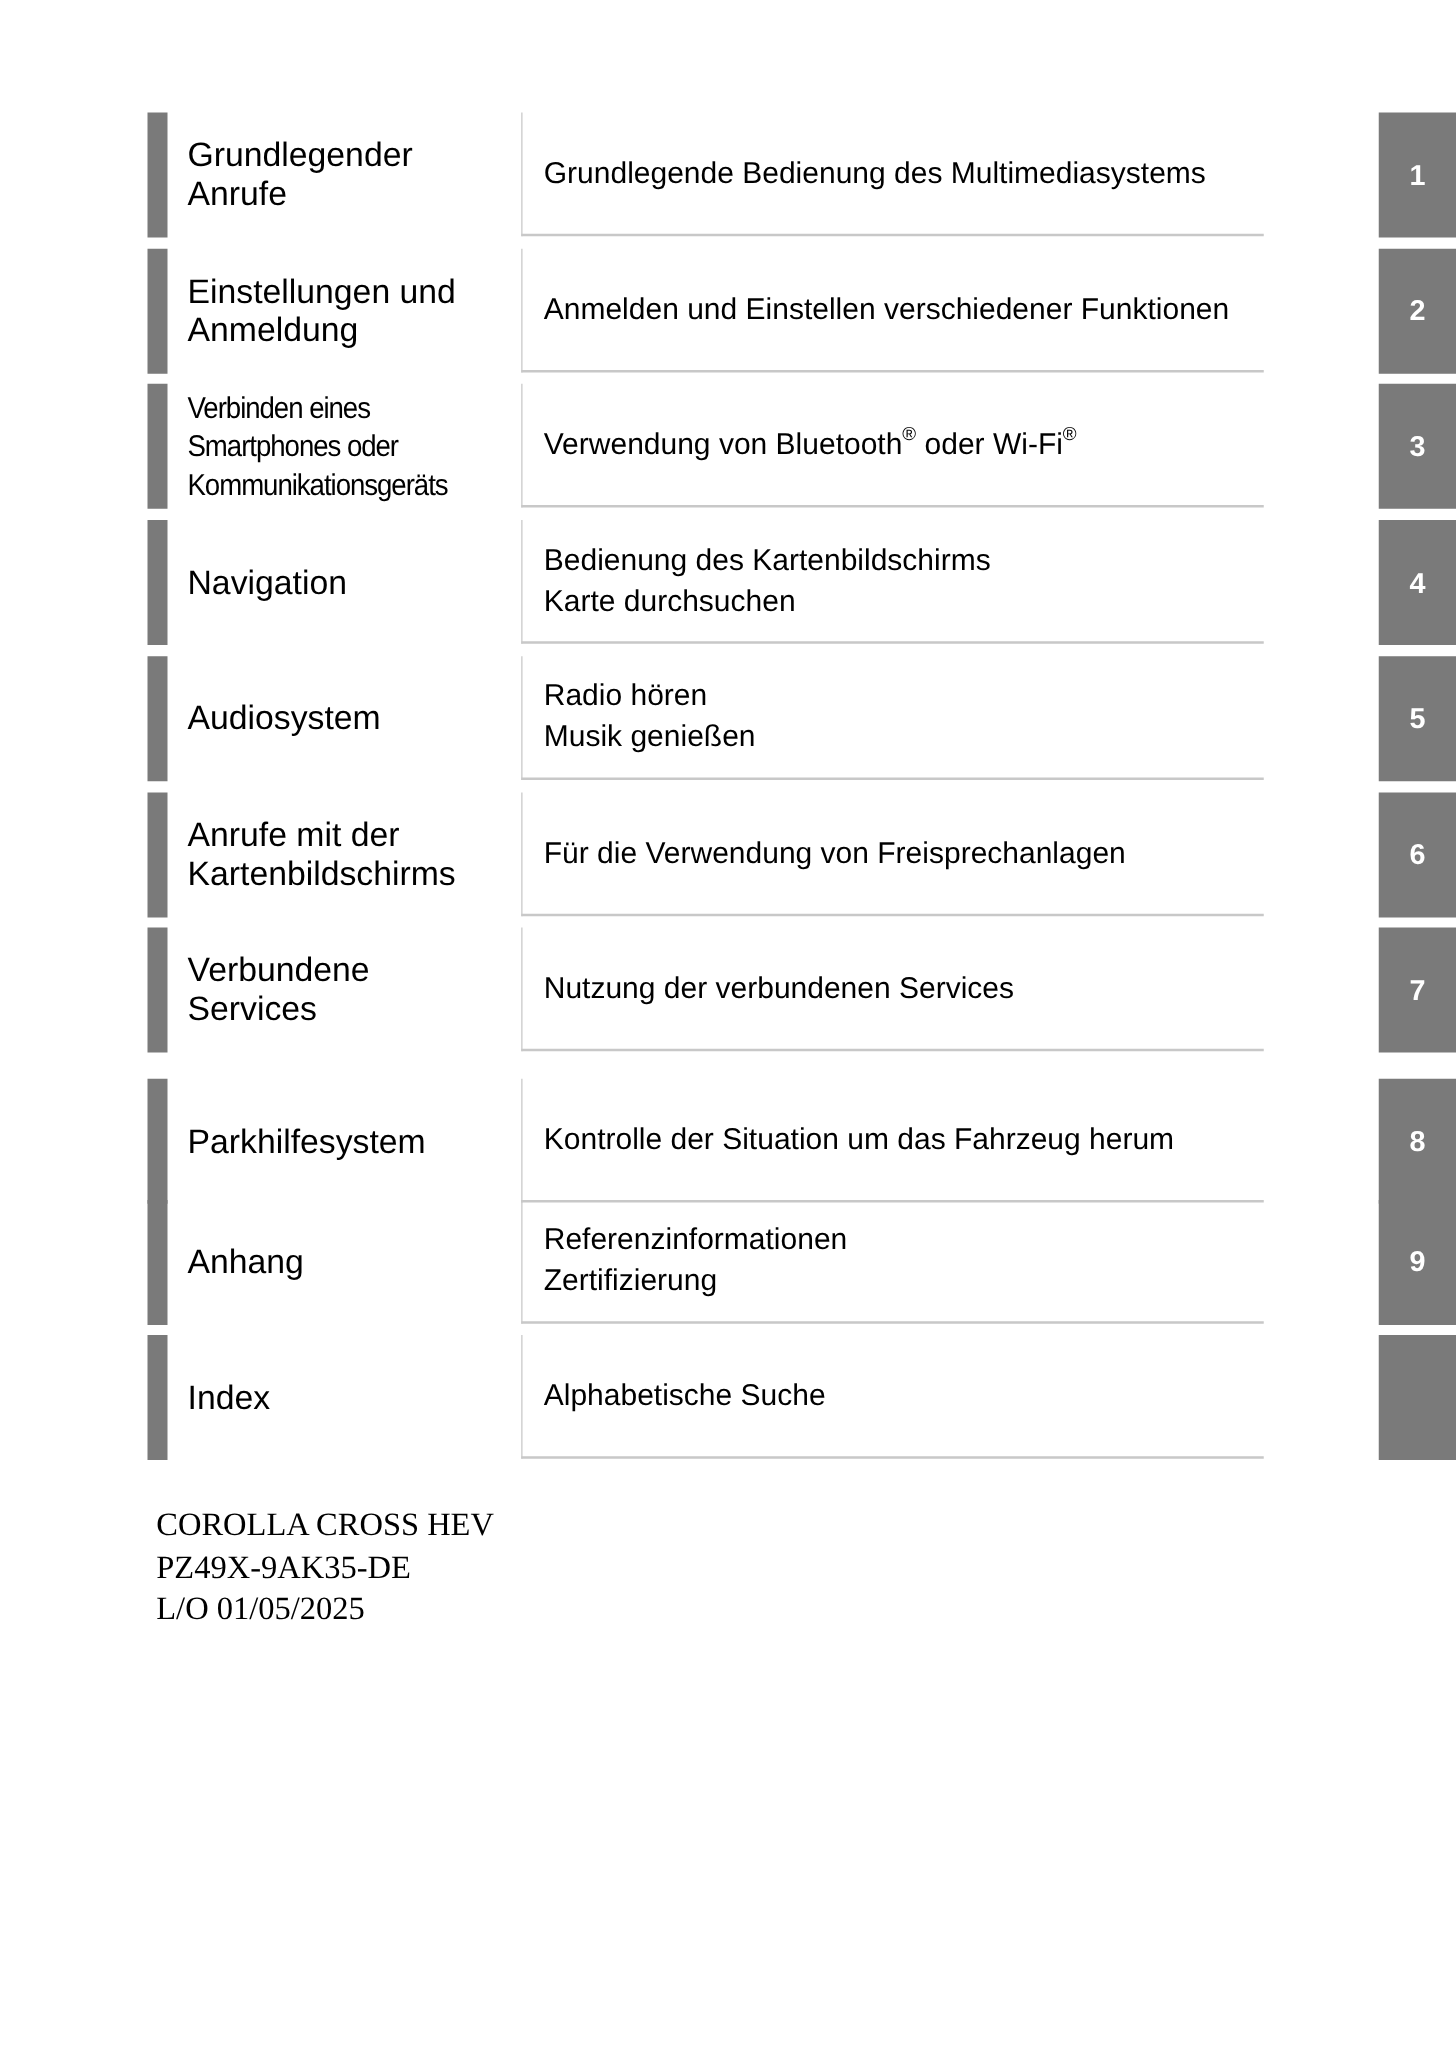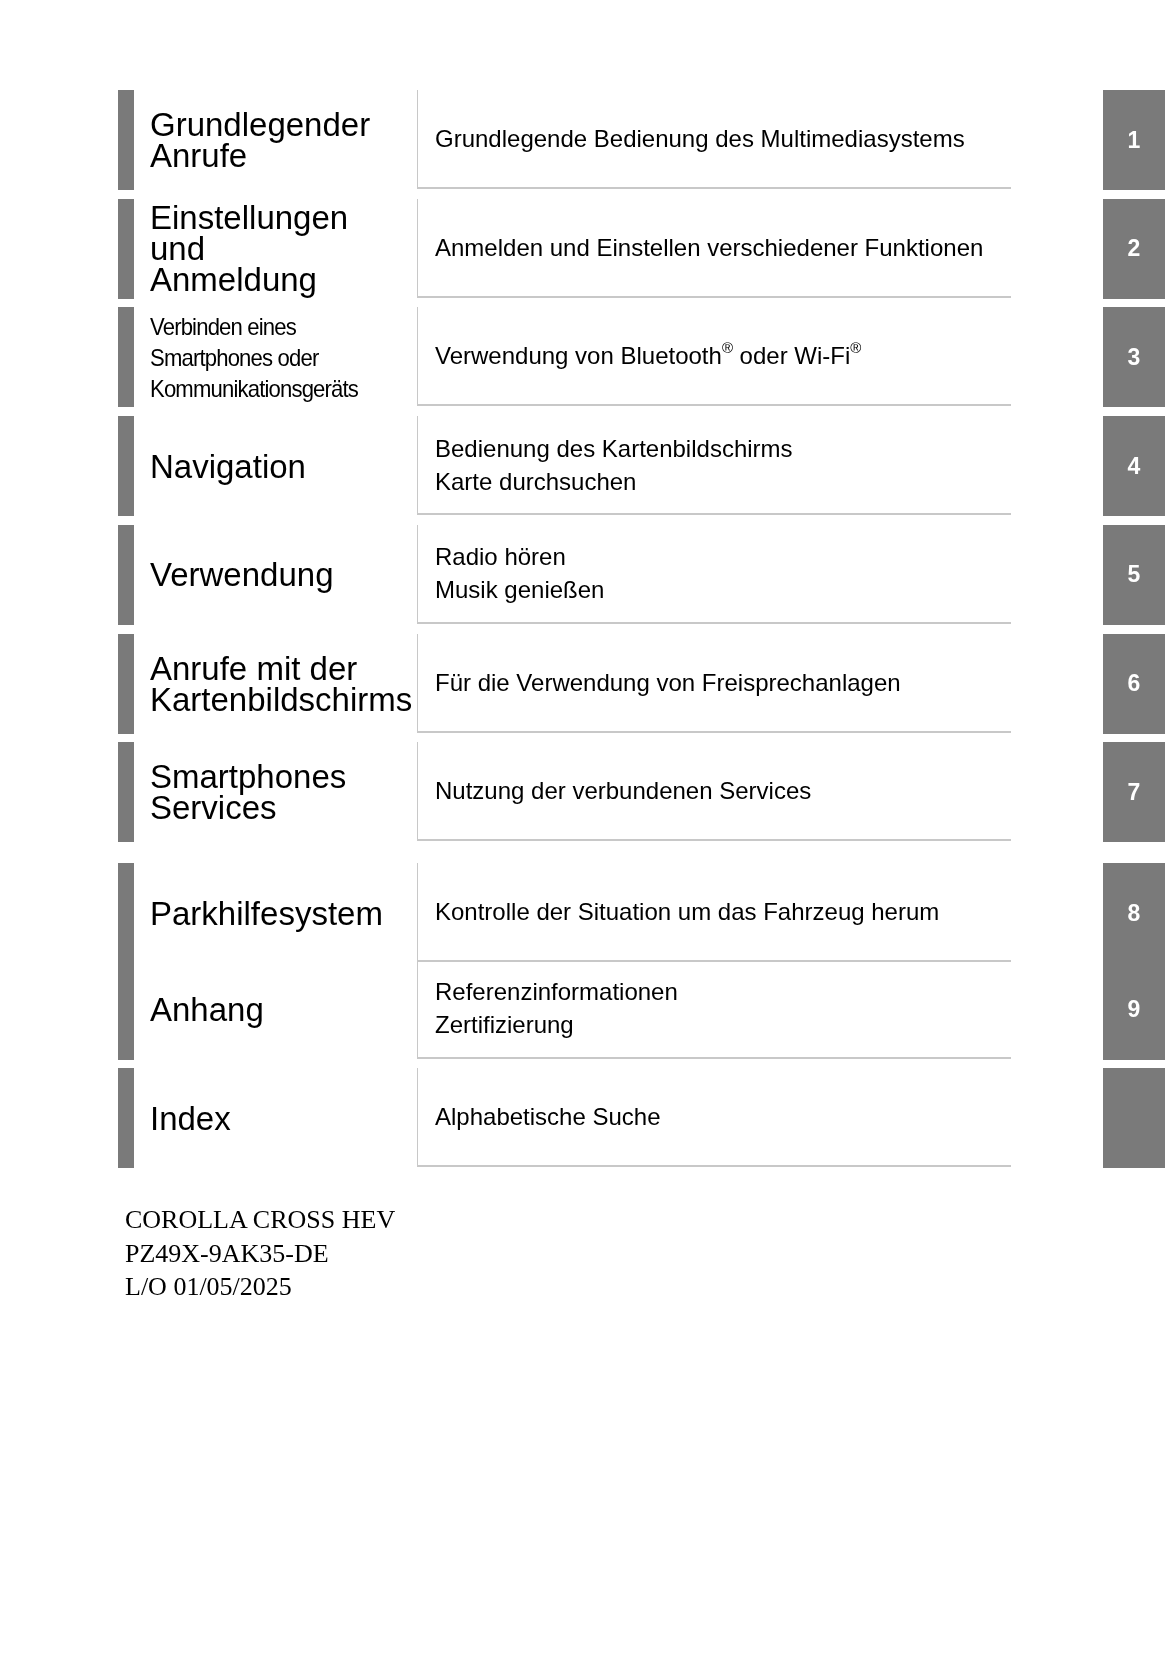--- a/index.html
+++ b/index.html
@@ -3,21 +3,21 @@
 <meta charset="utf-8">
 <style>
   html, body { margin: 0; padding: 0; background: #ffffff; }
   body { width: 1165px; height: 1653px; position: relative; overflow: hidden;
          font-family: "Liberation Sans", sans-serif; color: #000; }
   .toc { position: absolute; left: 118px; top: 90px; width: 1047px; }
   .row { position: absolute; left: 0; width: 1047px; height: 100px; }
   .bar { position: absolute; left: 0; top: 0; width: 16px; height: 100px; background: #7a7a7a; }
   .title { position: absolute; left: 32px; top: 0; width: 260px; height: 100px;
            display: flex; flex-direction: column; justify-content: center;
-           font-size: 33px; line-height: 31px; }
+           font-size: 27px; line-height: 31px; }
   .title.condensed { font-size: 24px; line-height: 31px; letter-spacing: -0.9px; transform: scaleX(0.92); transform-origin: left center; width: 300px; }
   .desc { position: absolute; left: 299px; top: 0; width: 594px; height: 99px;
           border-left: 1.5px solid #c8c8c8; border-bottom: 2px solid #c8c8c8;
           box-sizing: border-box; padding-left: 17px;
           display: flex; flex-direction: column; justify-content: center;
           font-size: 24px; line-height: 33px; }
   .desc sup { font-size: 15px; line-height: 0; vertical-align: 11px; }
   .tab { position: absolute; left: 985px; top: 0; width: 62px; height: 100px; background: #7a7a7a;
          color: #ffffff; font-weight: bold; font-size: 23px;
          display: flex; align-items: center; justify-content: center; }
@@ -74,21 +74,21 @@
     <div class="desc">
       <div>Bedienung des Kartenbildschirms</div>
       <div>Karte durchsuchen</div>
     </div>
     <div class="tab">4</div>
   </div>
 
   <div class="row" style="top:434.8px">
     <div class="bar"></div>
     <div class="title">
-      <div>Verwendung</div>
+      <div>Audiosystem</div>
     </div>
     <div class="desc">
       <div>Radio hören</div>
       <div>Musik genießen</div>
     </div>
     <div class="tab">5</div>
   </div>
 
   <div class="row" style="top:543.5px">
     <div class="bar"></div>
@@ -98,21 +98,21 @@
     </div>
     <div class="desc">
       <div>Für die Verwendung von Freisprechanlagen</div>
     </div>
     <div class="tab">6</div>
   </div>
 
   <div class="row" style="top:652.2px">
     <div class="bar"></div>
     <div class="title">
-      <div>Smartphones</div>
+      <div>Verbundene</div>
       <div>Services</div>
     </div>
     <div class="desc">
       <div>Nutzung der verbundenen Services</div>
     </div>
     <div class="tab">7</div>
   </div>
 
   <div class="row" style="top:773px">
     <div class="bar"></div>

